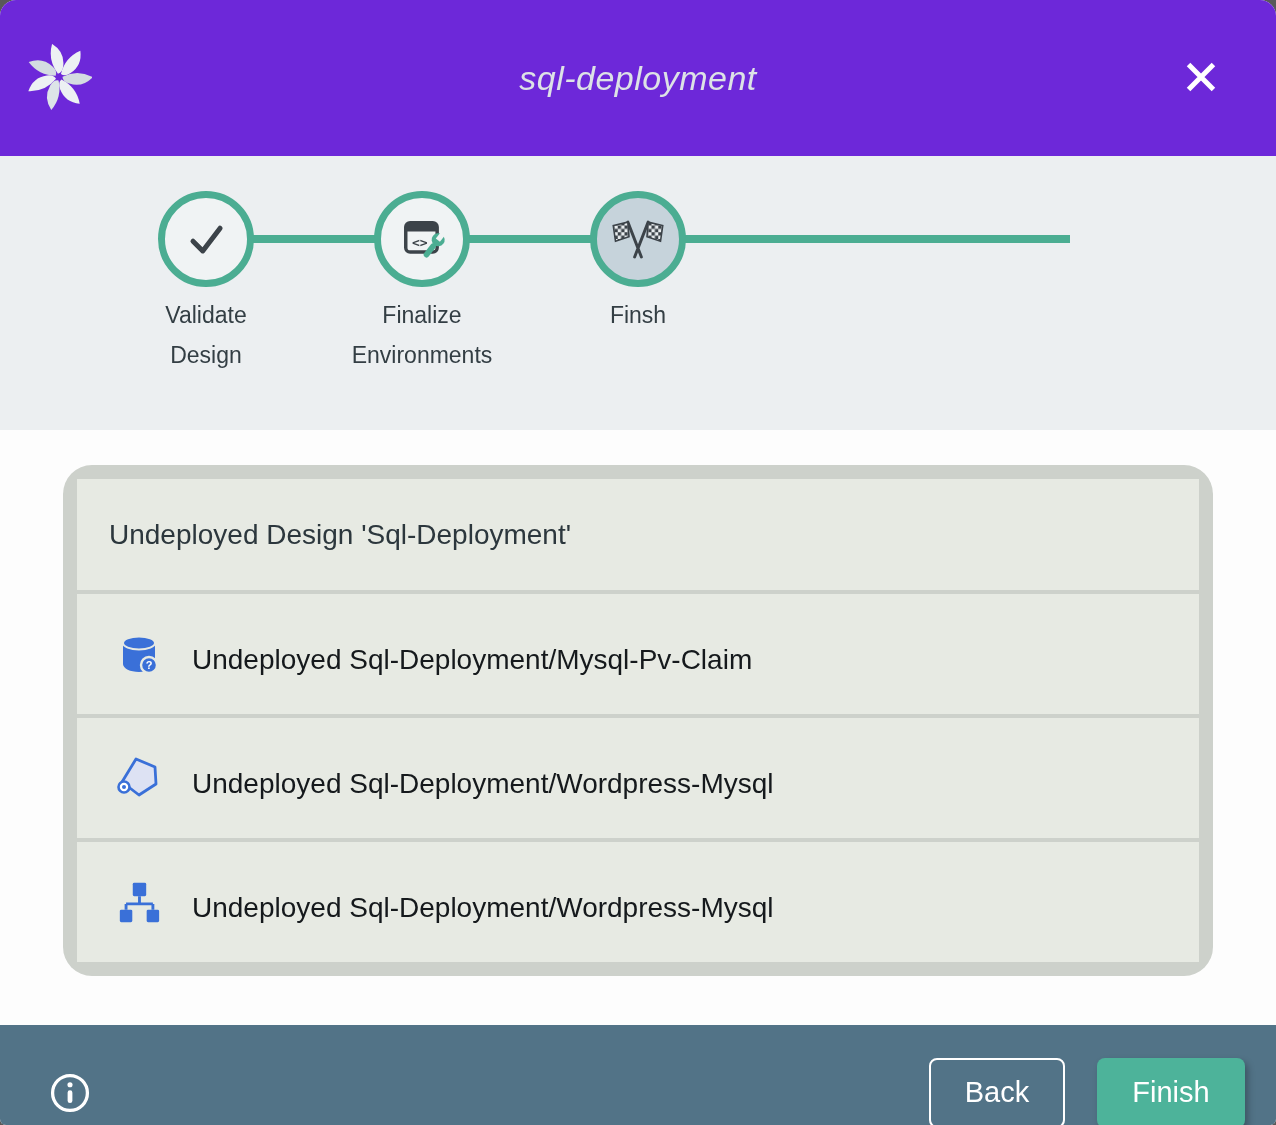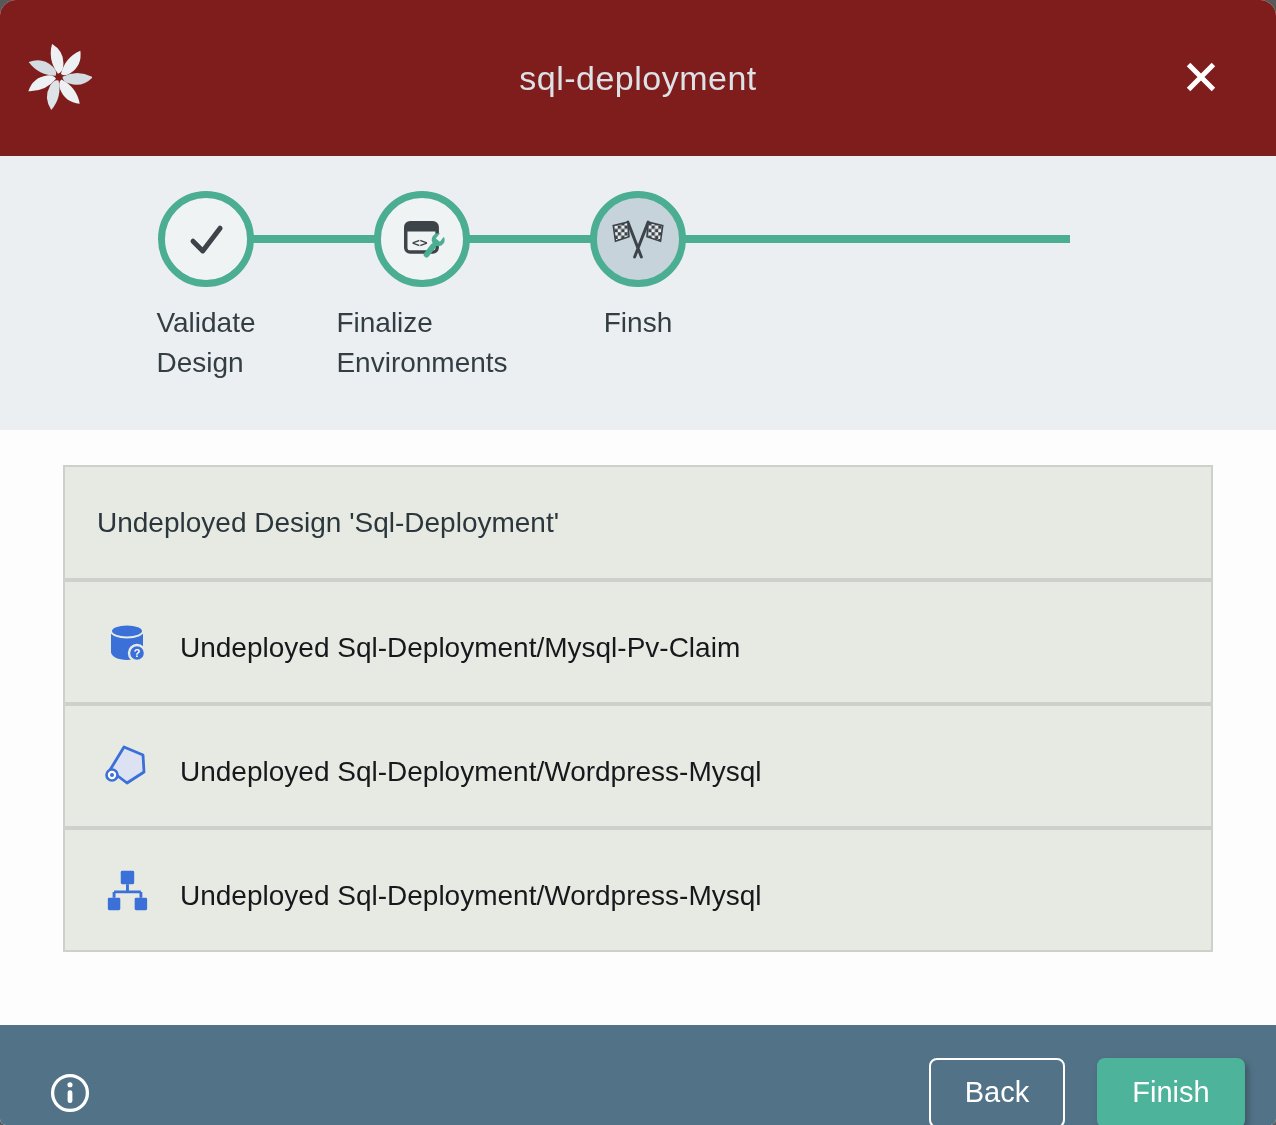--- a/index.html
+++ b/index.html
@@ -1,36 +1,36 @@
 <!DOCTYPE html>
 <html><head>
 <meta charset="utf-8">
 <style>
   * { margin:0; padding:0; box-sizing:border-box; }
   html,body { width:1276px; height:1125px; background:#595959; font-family:"Liberation Sans", sans-serif; }
   .modal { position:relative; width:1276px; height:1125px; border-radius:16px 16px 6px 6px; overflow:hidden; background:#fdfdfd; }
 
   
-  .titlebar { position:relative; height:156px; background:#7f1d1d; }
+  .titlebar { position:relative; height:156px; background:#6d28d9;font-style:italic; }
   .logo { position:absolute; left:26px; top:44px; width:66px; height:66px; }
   .title { position:absolute; left:50%; top:50%; transform:translate(-50%,-50%); color:#dde2e6; font-size:34px; letter-spacing:0.5px; }
   .close-btn { position:absolute; right:52px; top:54px; width:46px; height:46px; background:none; border:none; cursor:pointer; }
 
   
   .stepper { position:relative; height:274px; background:#eceff1; }
   .connector { position:absolute; left:206px; top:79px; width:864px; height:8px; background:#4bad92; }
   .steps { position:absolute; left:98px; top:0; width:1080px; display:flex; }
   .step { width:216px; display:flex; flex-direction:column; align-items:center; }
   .circle { position:relative; z-index:2; margin-top:35px; width:96px; height:96px; border-radius:50%; border:7px solid #4bad92; background:#f0f3f4; display:flex; align-items:center; justify-content:center; }
   .circle.active { background:#c6d3db; }
-  .step-label { margin-top:16px; font-size:28px; line-height:40px; color:#333e44; text-align:left; white-space:pre-line; }
+  .step-label { margin-top:8px; font-size:23px; line-height:40px; color:#333e44; text-align:center; white-space:pre-line; }
 
   
   .content { height:560px; background:#fdfdfd; }
-  .panel { margin:35px auto 0 63px; width:1150px; background:#cdd1cb; padding:2px; }
+  .panel { margin:35px auto 0 63px; width:1150px; background:#cdd1cb; padding:14px;border-radius:29px; }
   .panel-title-row { height:111px; background:#e7eae3; display:flex; align-items:center; padding-left:32px; margin-bottom:4px; }
   .panel-title { font-size:28px; color:#2c373d; }
   .panel-row { height:120px; background:#e7eae3; display:flex; align-items:center; padding-left:37px; margin-bottom:4px; }
   .panel-row:last-child { margin-bottom:0; }
   .row-icon { width:50px; height:50px; flex:0 0 50px; display:flex; align-items:center; justify-content:center; }
   .row-text { margin-left:28px; font-size:28px; color:#15191c;margin-top:12px; }
 
   
   .actionbar { position:relative; height:135px; background:#527387; display:flex; align-items:center; padding:0 31px 0 48px; }
   .info-btn { width:44px; height:44px; background:none; border:none; cursor:pointer; padding:0; }

